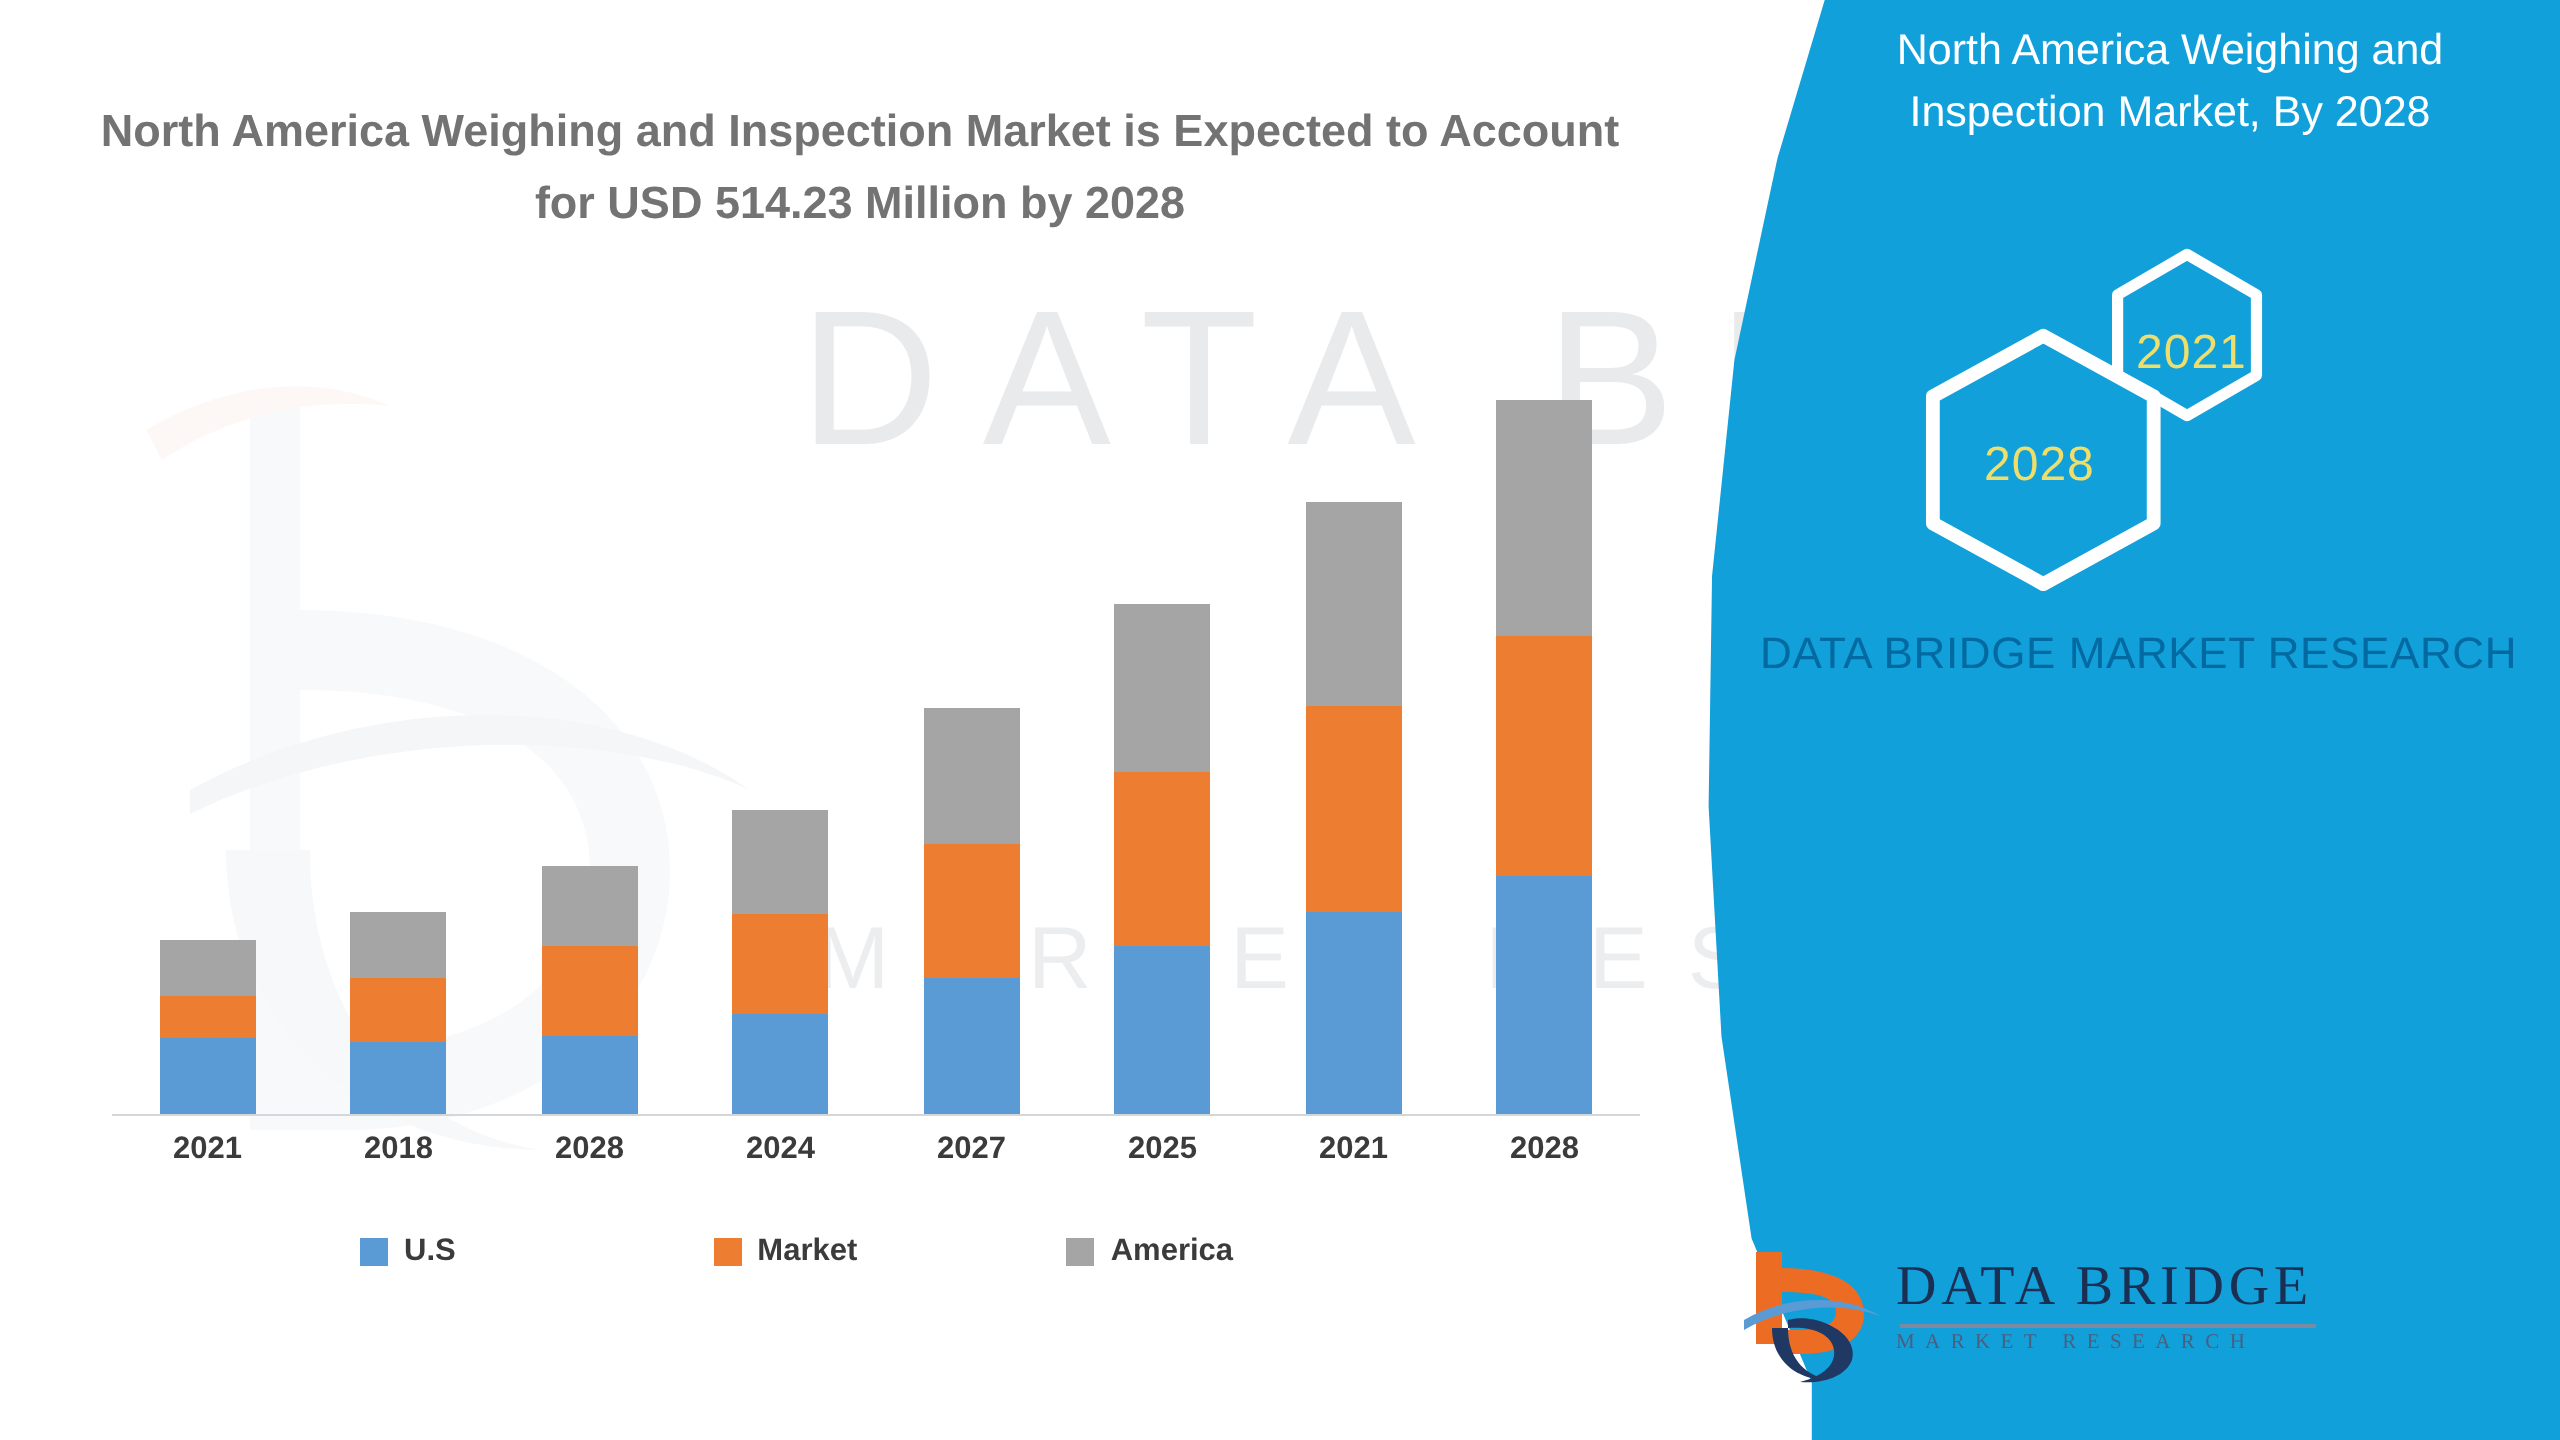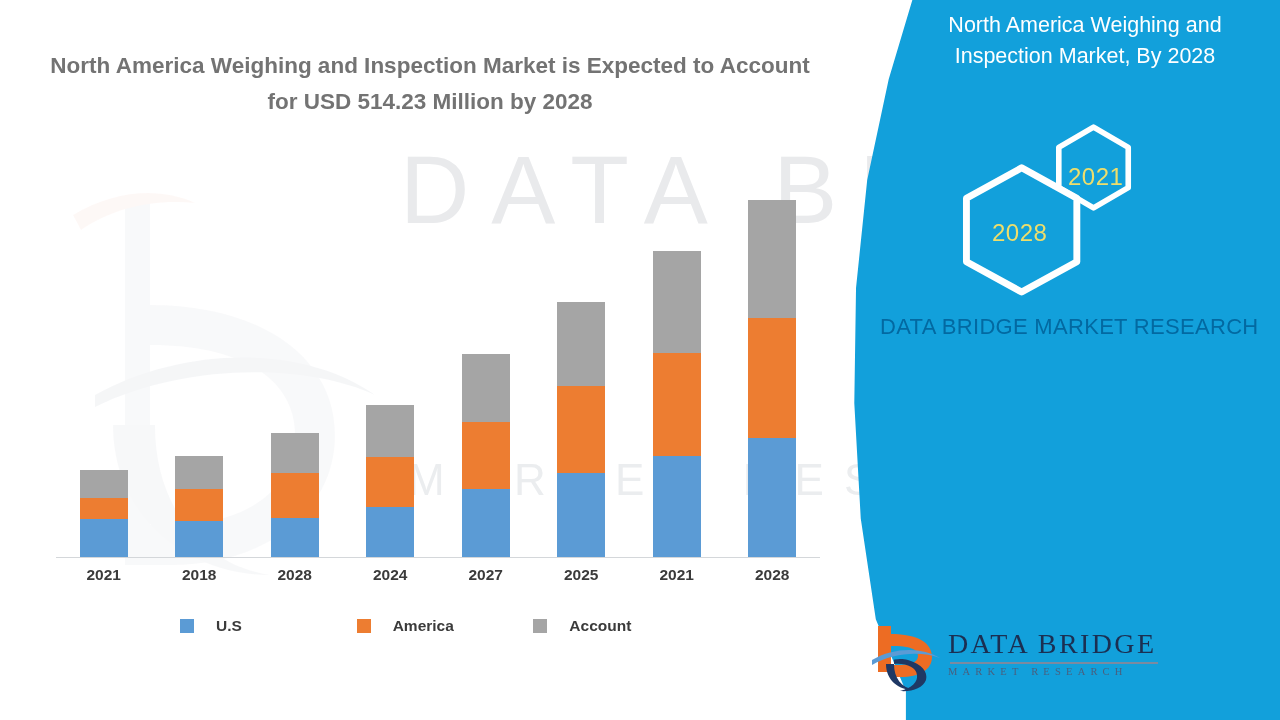--- a/index.html
+++ b/index.html
@@ -202,21 +202,21 @@
     position: absolute;
     left: 180px;
     top: 617px;
     width: 530px;
     display: flex;
   }
   .legend-item {
     flex: 1 1 0;
     display: flex;
     align-items: center;
-    gap: 22px;
+    gap: 8px;
   }
   .legend-swatch {
     width: 14px;
     height: 14px;
     flex: 0 0 auto;
   }
   .legend-label {
     color: #3b3b3b;
     font-size: 15.5px;
     font-weight: 700;
@@ -314,25 +314,25 @@
     <div class="xlabel">2028</div>
   </div>
 
 <div class="legend" id="legend">
     <div class="legend-item">
       <span class="legend-swatch" style="background: rgb(91, 155, 213);"></span>
       <span class="legend-label">U.S</span>
     </div>
     <div class="legend-item">
       <span class="legend-swatch" style="background: rgb(237, 125, 49);"></span>
-      <span class="legend-label">America</span>
+      <span class="legend-label">Market</span>
     </div>
     <div class="legend-item">
       <span class="legend-swatch" style="background: rgb(165, 165, 165);"></span>
-      <span class="legend-label">Account</span>
+      <span class="legend-label">America</span>
     </div>
   </div>
 
 <div class="right-panel"></div>
 <div class="right-panel-inner">
 
   <div class="panel-title">North America Weighing and Inspection Market, By 2028</div>
 
   <div class="hex-wrap">
     <svg width="430" height="720" viewBox="0 0 430 720" style="position:absolute;left:0;top:0;">

